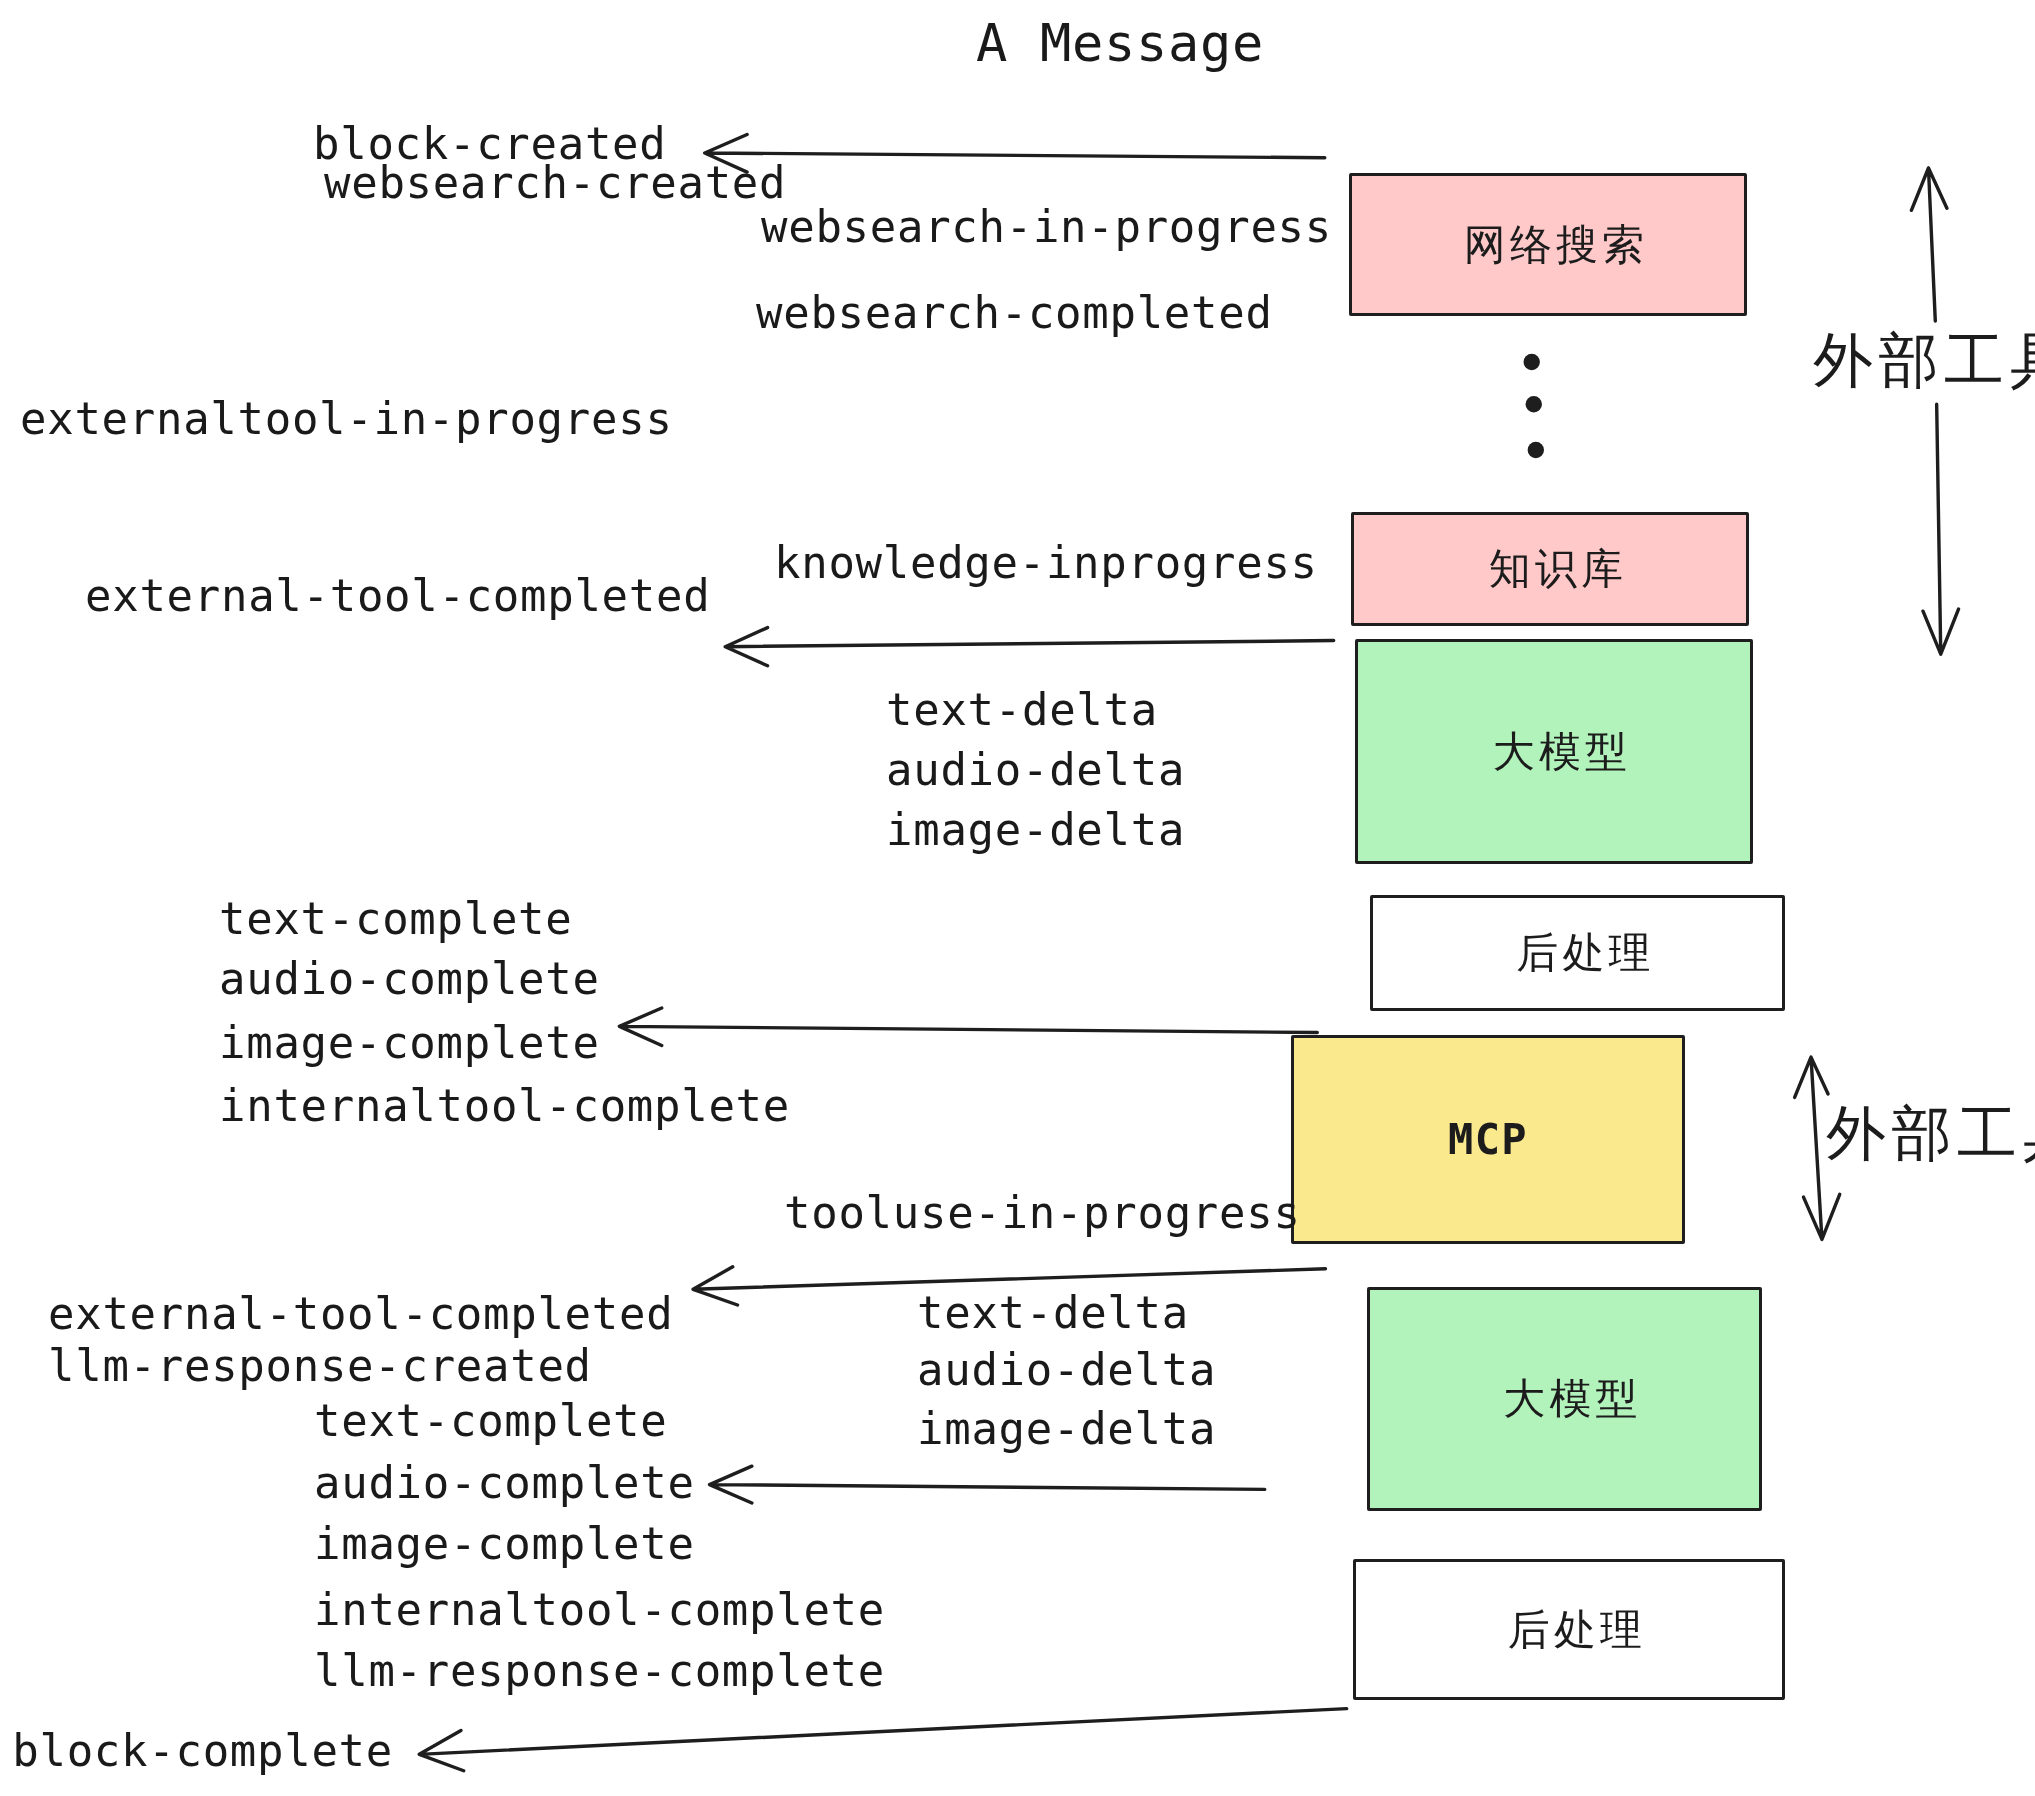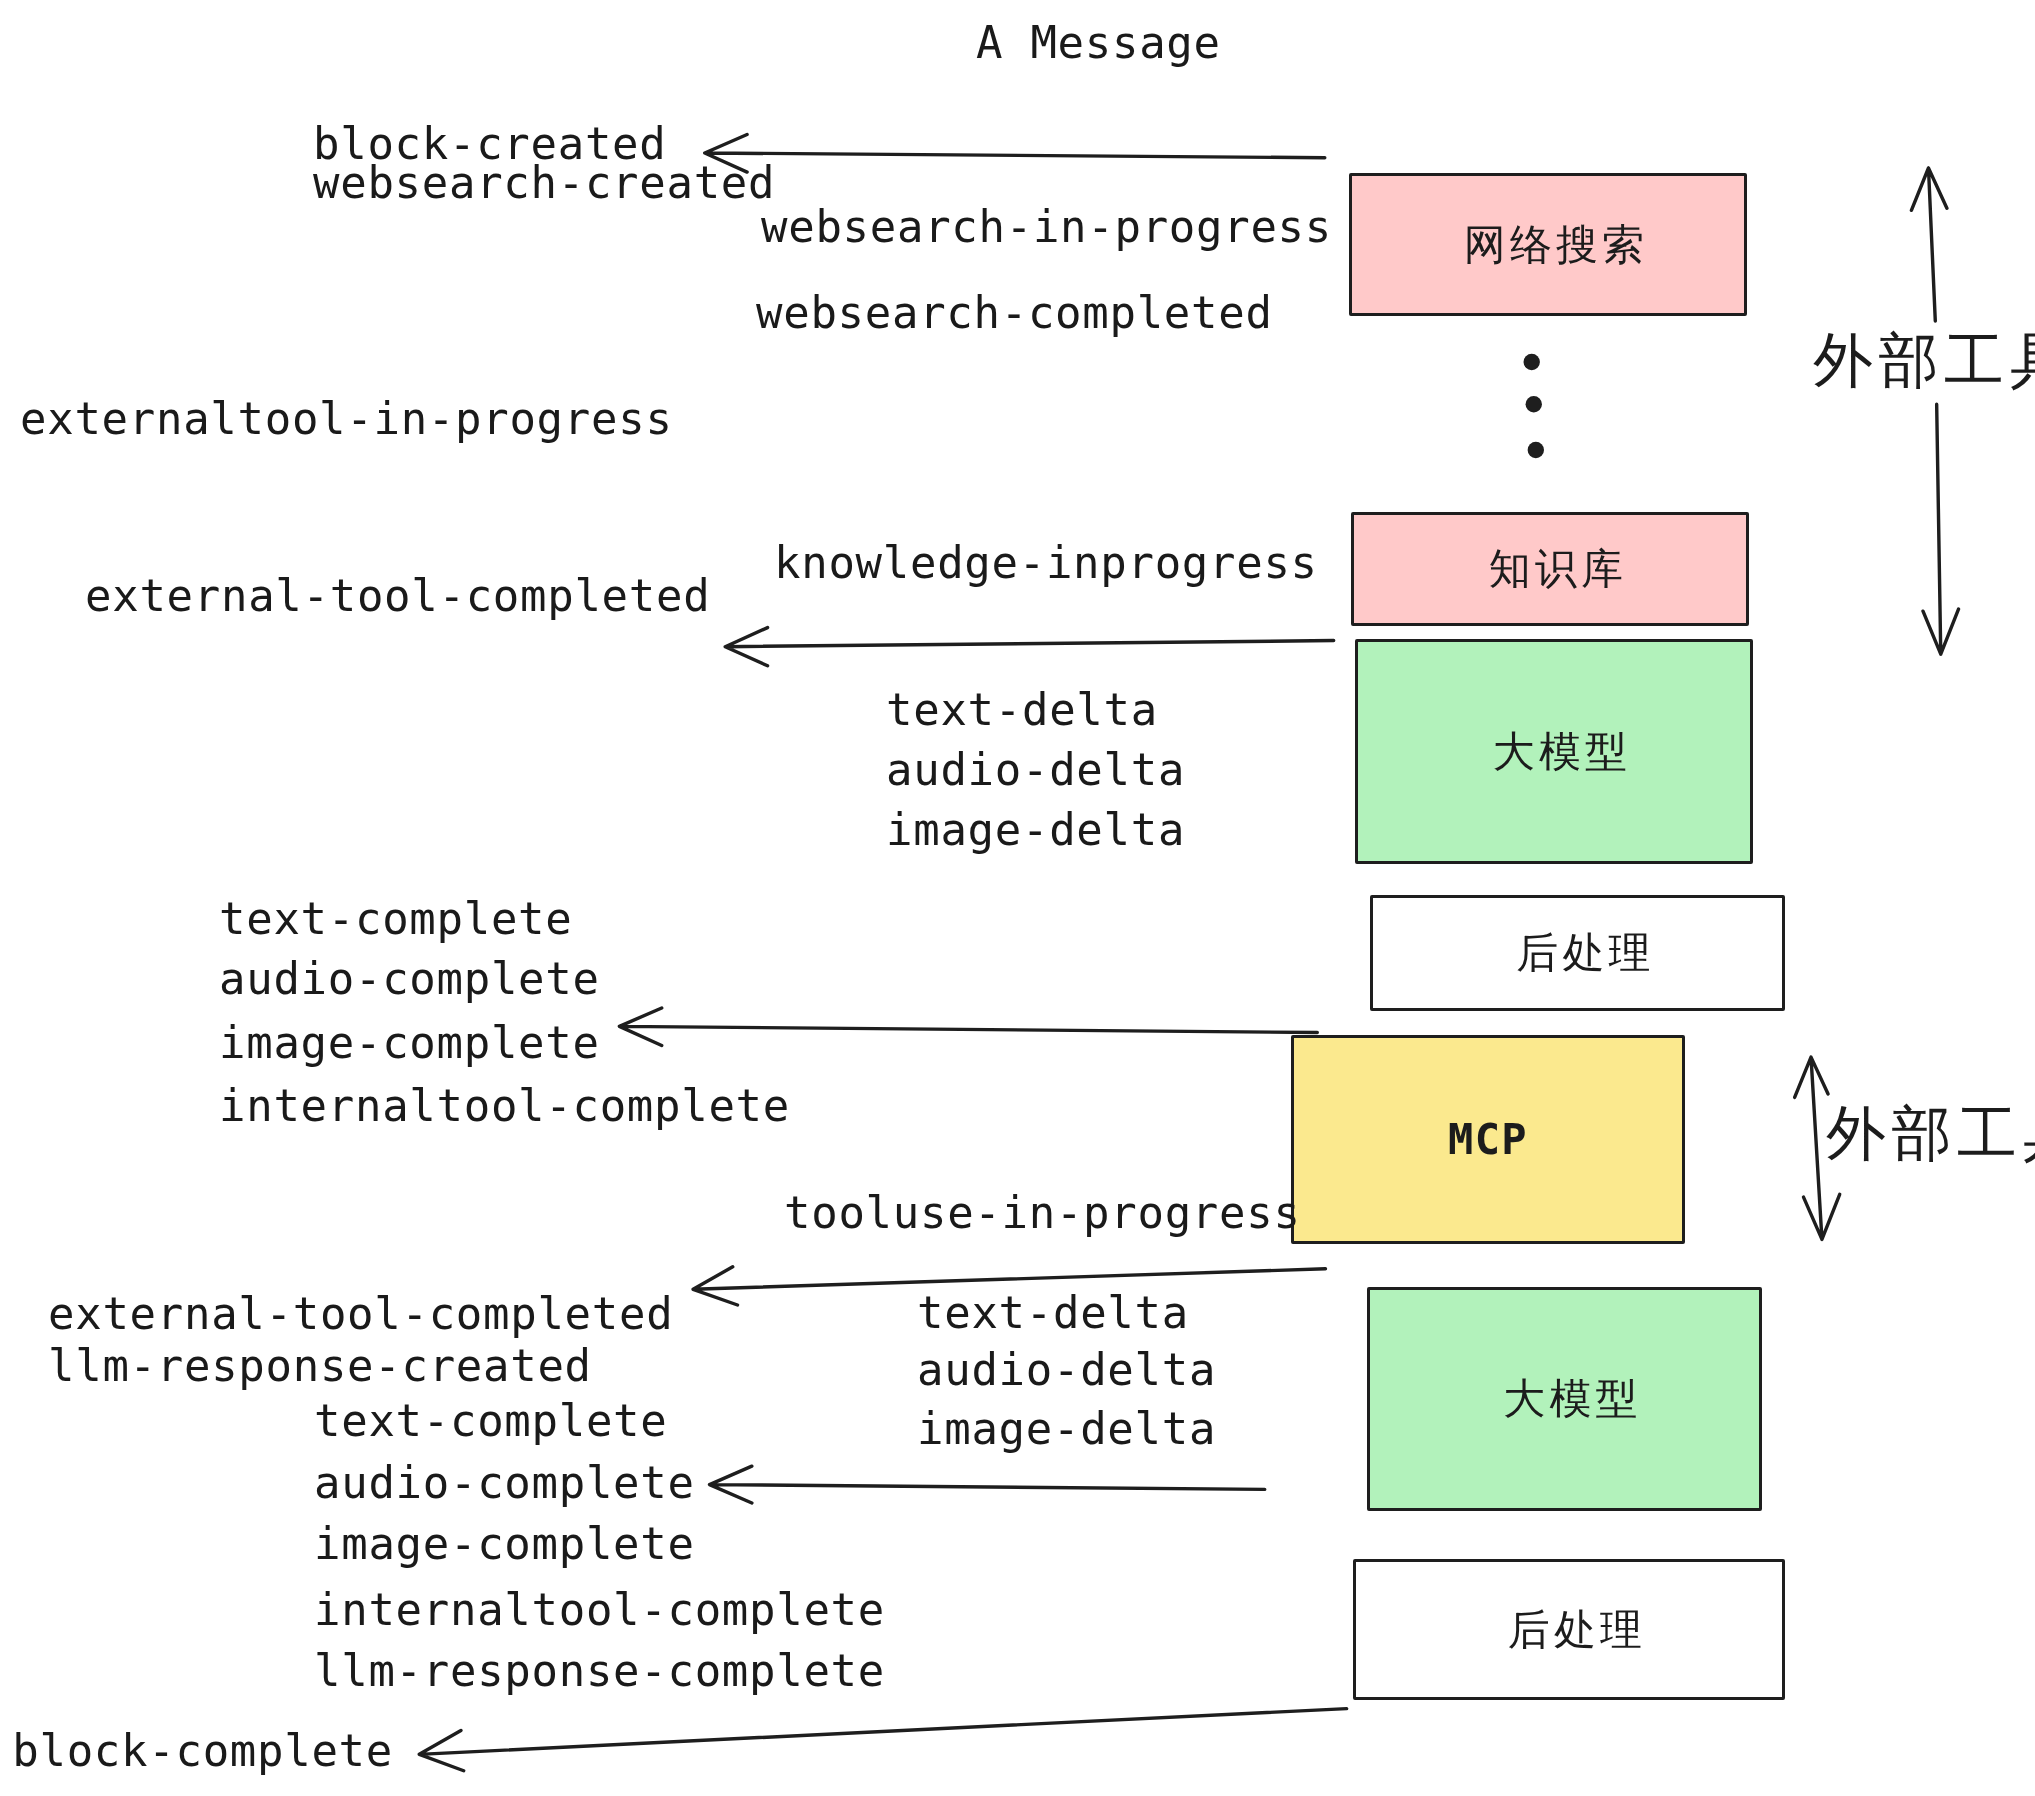--- a/index.html
+++ b/index.html
@@ -19,21 +19,21 @@
   }
   .ev {
     position: absolute;
     transform: translateY(-50%);
     font: 44px/1.05 "DejaVu Sans Mono", monospace;
     letter-spacing: 0.7px;
     color: #1a1a1a;
     white-space: nowrap;
   }
   .title {
-    font-size: 44px;
+    font-size: 52px;
   }
   .box {
     position: absolute;
     box-sizing: border-box;
     border: 3.4px solid #1e1e1e;
     border-radius: 2px;
     display: flex;
     align-items: center;
     justify-content: center;
   }
@@ -107,21 +107,21 @@
     <span class="zh">大模型</span>
   </div>
   <div class="box" style="left: 1353px; top: 1559px; width: 432px; height: 141px; background: rgb(255, 255, 255); border-color: rgb(30, 30, 30);">
     <span class="zh">后处理</span>
   </div>
 
   <div class="side" style="left:1813px; top:361px;">外部工具</div>
   <div class="side" style="left:1826px; top:1134px;">外部工具</div>
 
   <div class="ev" style="left:313px;  top:120px;margin-top:24px;">block-created</div>
-  <div class="ev" style="left:313px;  top:183px;">websearch-created</div>
+  <div class="ev" style="left:324px;  top:183px;">websearch-created</div>
   <div class="ev" style="left:761px; top:227px;">websearch-in-progress</div>
   <div class="ev" style="left:756px; top:313px;">websearch-completed</div>
   <div class="ev" style="left:20px;   top:419px;">externaltool-in-progress</div>
   <div class="ev" style="left:774px; top:563px;">knowledge-inprogress</div>
   <div class="ev" style="left:85px;  top:596px;">external-tool-completed</div>
   <div class="ev" style="left:886px; top:710px;">text-delta</div>
   <div class="ev" style="left:886px; top:770px;">audio-delta</div>
   <div class="ev" style="left:886px; top:830px;">image-delta</div>
   <div class="ev" style="left:219px;  top:919px;">text-complete</div>
   <div class="ev" style="left:219px;  top:979px;">audio-complete</div>

